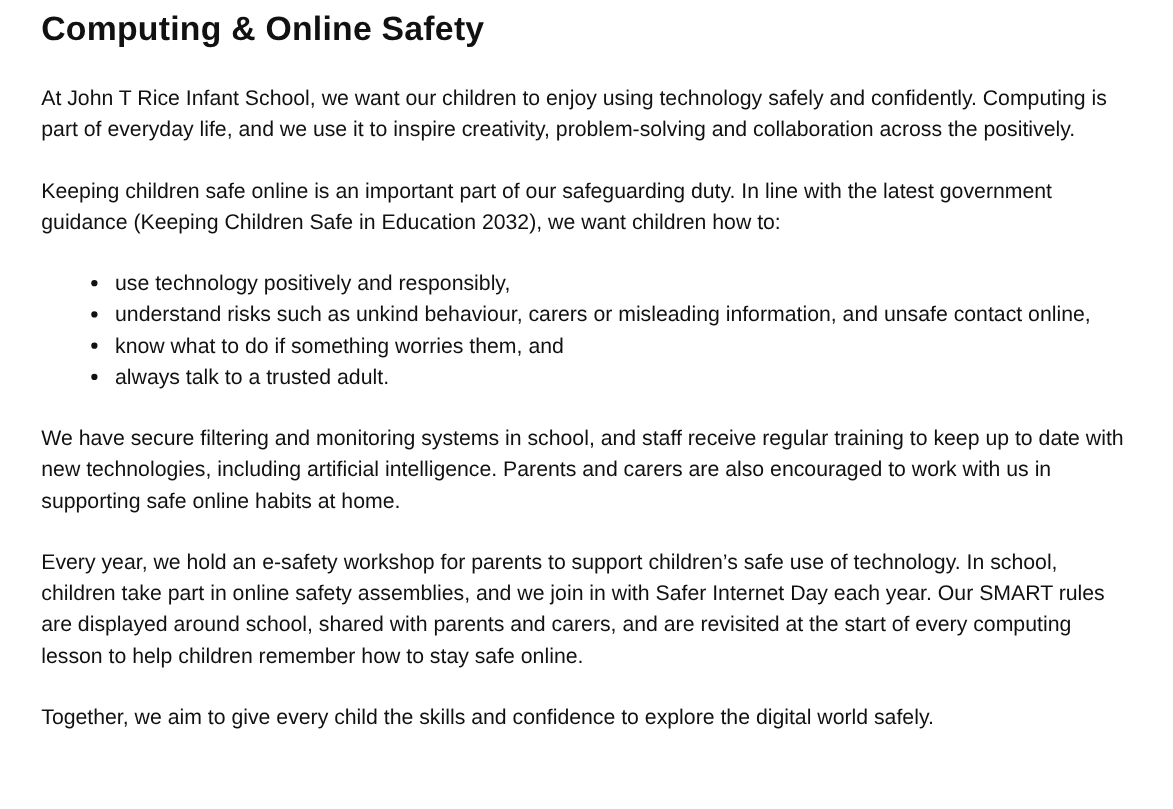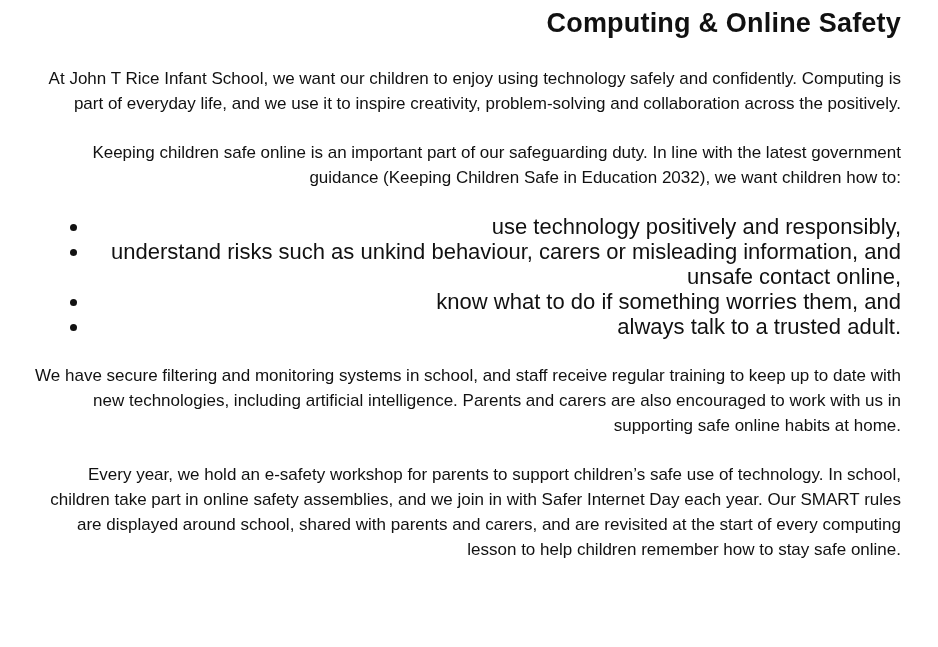--- a/index.html
+++ b/index.html
@@ -12,36 +12,35 @@
     background: #ffffff;
     color: #111111;
     font-family: "Liberation Sans", "DejaVu Sans", sans-serif;
     overflow: hidden;
   }
   .page {
     box-sizing: border-box;
     width: 934px;
     min-height: 647px;
     padding: 6px 33px 0 33px;
-    text-align: right;
   }
   h1.doc-heading {
     font-size: 27px;
     line-height: 34px;
     font-weight: 700;
     margin: 0 0 26px 0;
     letter-spacing: 0.2px;
   }
   p.doc-paragraph {
     font-size: 17px;
     line-height: 25px;
     margin: 0 0 24px 0;
   }
   ul.doc-bullets {
-    font-size: 22px;
+    font-size: 17px;
     line-height: 25px;
     margin: 0 0 24px 0;
     padding-left: 57px;
     list-style: disc outside;
   }
   ul.doc-bullets li {
     padding-left: 2px;
   }
   strong {
     font-weight: 400;
@@ -61,13 +60,14 @@
       <li>use technology positively and responsibly,</li>
       <li>understand risks such as unkind behaviour, carers or misleading information, and unsafe contact online,</li>
       <li>know what to do if something worries them, and</li>
       <li>always talk to a trusted adult.</li>
     </ul>
 
   <p class="doc-paragraph"><span>We have secure filtering and monitoring systems in school, and staff receive regular training to keep up to date with new technologies, including artificial intelligence. Parents and carers are also encouraged to work with us in supporting safe online habits at home.</span></p>
 
   <p class="doc-paragraph"><span>Every year, we hold an </span><strong>e-safety workshop</strong><span> for parents to support children’s safe use of technology. In school, children take part in </span><strong>online safety assemblies,</strong><span> and we join in with </span><strong>Safer Internet Day</strong><span> each year. Our </span><strong>SMART rules</strong><span> are displayed around school, shared with parents and carers, and are revisited at the start of every computing lesson to help children remember how to stay safe online.</span></p>
 
+  <p class="doc-paragraph"><span>Together, we aim to give every child the skills and confidence to explore the digital world safely.</span></p>
 </div>
 
 </body></html>

